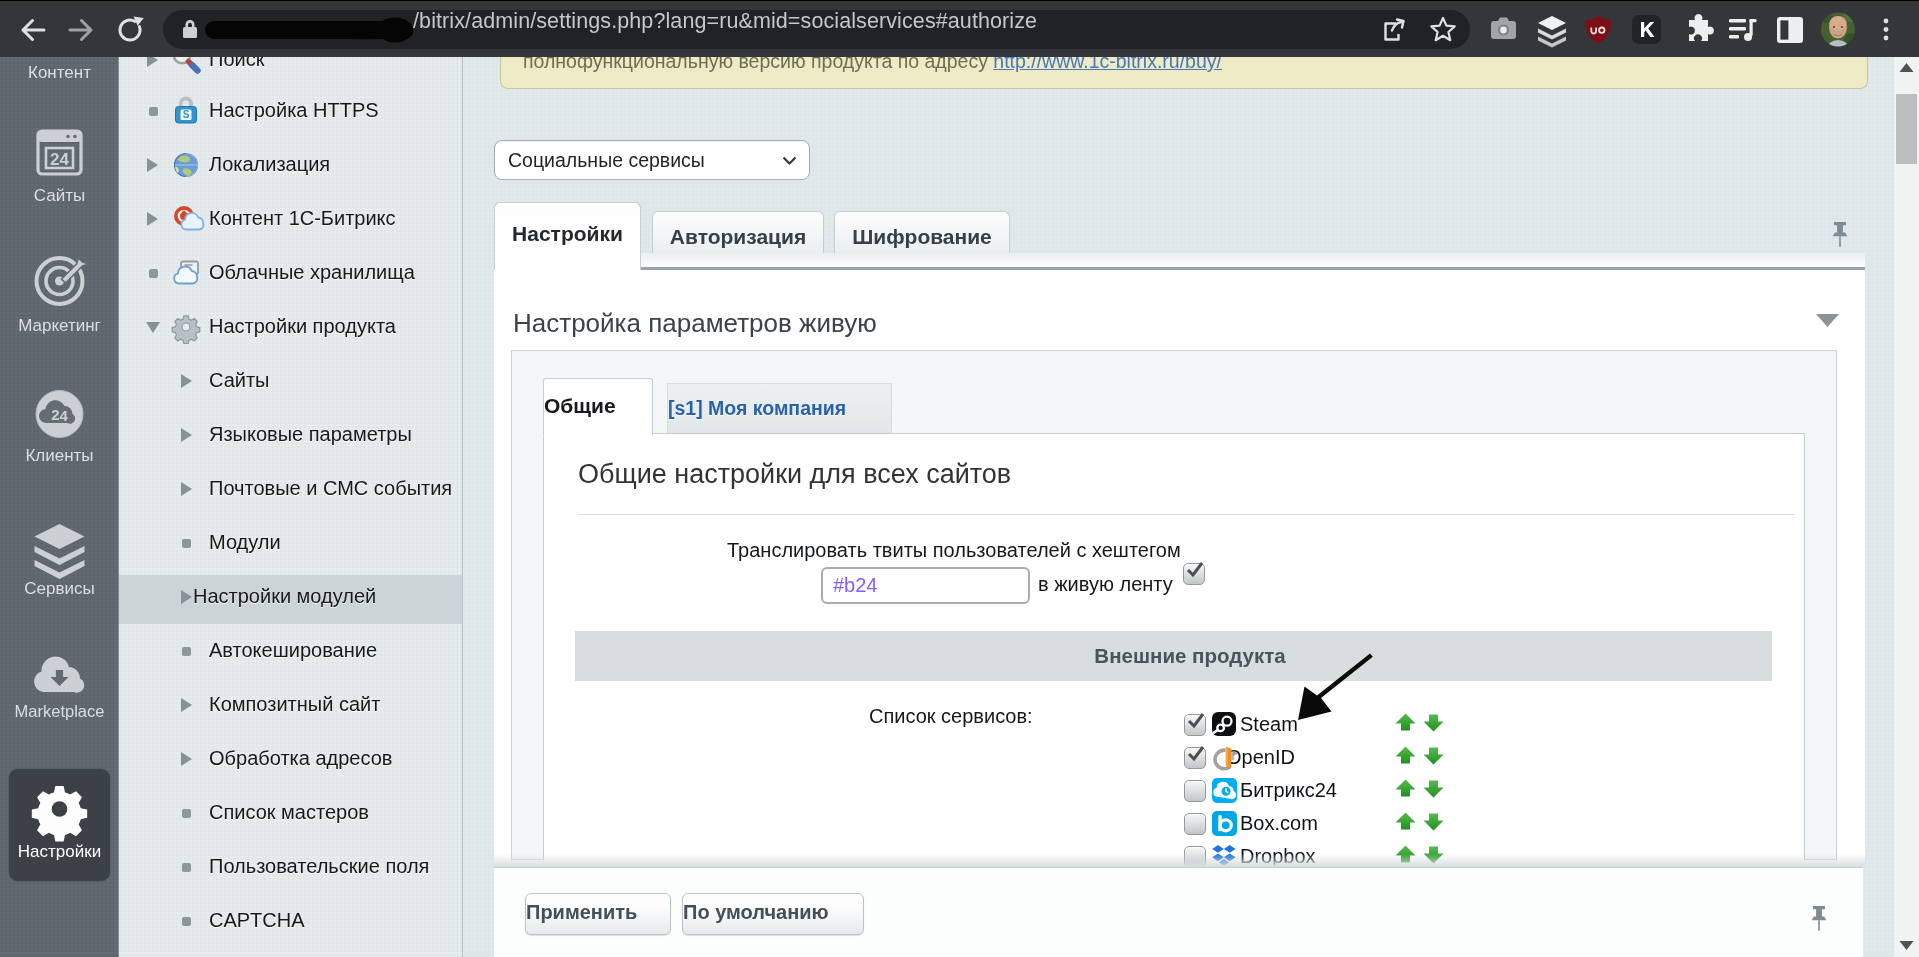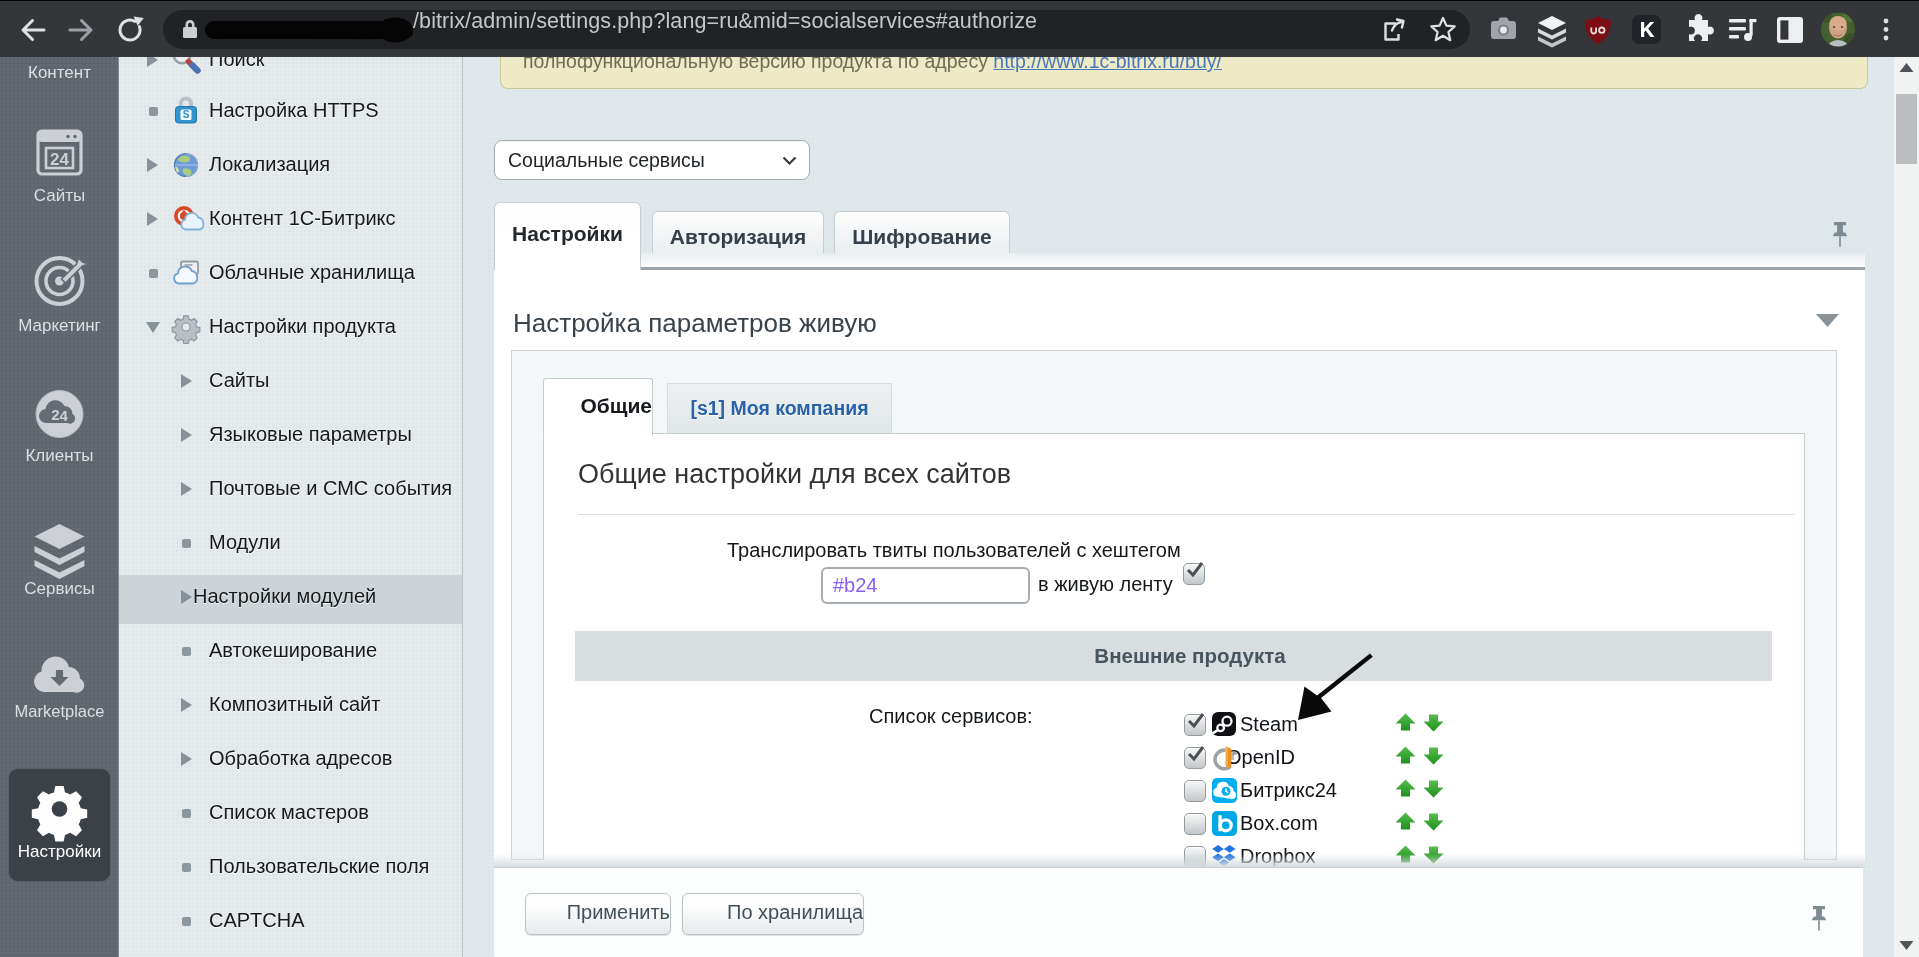--- a/index.html
+++ b/index.html
@@ -17,21 +17,21 @@
 .mtext{position:absolute;left:89px;top:50%;transform:translateY(-50%);font-size:20px;color:#16181c;text-shadow:0 1px 0 rgba(255,255,255,.85);white-space:nowrap}
 .tri{position:absolute;width:0;height:0;border-style:solid}
 .tri-r{border-width:7px 0 7px 11px;border-color:transparent transparent transparent #87919a}
 .tri-d{border-width:11px 7px 0 7px;border-color:#87919a transparent transparent transparent}
 .blt{position:absolute;width:9px;height:9px;border-radius:2px;background:#8c969d}
 
 #content{position:absolute;left:463px;top:57px;width:1431px;height:900px;background-color:#e1e8eb;background-image:radial-gradient(rgba(140,158,166,.10) .6px,transparent .8px);background-size:4px 4px}
 
 .tab{position:absolute;border:1px solid #c6ced2;border-bottom:none;border-radius:6px 6px 0 0;background:linear-gradient(#fdfdfd,#e7ebed);text-align:center;font-weight:bold;font-size:21px;color:#35404a}
 
-.btn{position:absolute;height:42px;border:1px solid #b9c3c8;border-radius:6px;background:linear-gradient(#fdfdfd 30%,#e6eaec);box-shadow:0 1px 1px rgba(0,0,0,.12);font-weight:normal;font-size:20px;color:#43505a;text-align:right}
+.btn{position:absolute;height:42px;border:1px solid #b9c3c8;border-radius:6px;background:linear-gradient(#fdfdfd 30%,#e6eaec);box-shadow:0 1px 1px rgba(0,0,0,.12);font-weight:bold;font-size:20px;color:#43505a;text-align:left}
 
 .cb{position:absolute;width:22px;height:22px;border:1px solid #909a9f;border-radius:5px;background:linear-gradient(#f7f8f8,#c3c7c9);box-shadow:inset 0 1px 0 #fff}
 
 .srow-t{position:absolute;left:1240px;font-size:20px;color:#101418;white-space:nowrap}
 </style>
 </head>
 <body>
 
 <div id="bbar">
 <div id="pill"></div>
@@ -295,22 +295,22 @@
  <div class="abs" style="left:31px;top:213px;width:1371px;height:597px;background:#fff"></div>
  <div class="abs" style="left:50px;top:251px;font-size:26px;color:#3a434b">Настройка параметров живую</div>
  <svg class="abs" style="left:1353px;top:257px" width="23" height="13" viewBox="0 0 23 13">
       <path d="M0 0 h23 l-11.5 13 Z" fill="#8b9399"></path>
     </svg>
 
  <div class="abs" style="left:48px;top:293px;width:1326px;height:510px;background:#f3f7f7;border:1px solid #ccd3d7"></div>
 
  <div class="abs" style="left:80px;top:376px;width:1262px;height:427px;background:#fff;border:1px solid #c5cdd1;border-bottom:none"></div>
 
- <div class="abs" style="left:204px;top:326px;width:225px;height:50px;background:linear-gradient(#edf0f1,#e1e7e9);border:1px solid #d6dcdf;border-bottom:none;text-align:center;line-height:48px;font-weight:bold;font-size:19.5px;color:#2a62a8;text-shadow:0 1px 0 rgba(255,255,255,.9)">[s1] Моя компания</div>
- <div class="abs" style="left:80px;top:321px;width:110px;height:58px;background:#fff;text-align:right;line-height:54px;font-weight:bold;font-size:21px;color:#17191c;z-index:3;border:1px solid #c5cdd1;border-bottom:1px solid #fff;border-radius:3px 3px 0 0">Общие</div>
+ <div class="abs" style="left:204px;top:326px;width:225px;height:50px;background:linear-gradient(#edf0f1,#e1e7e9);border:1px solid #d6dcdf;border-bottom:none;line-height:48px;font-weight:bold;font-size:19.5px;color:#2a62a8;text-shadow:0 1px 0 rgba(255,255,255,.9)">[s1] Моя компания</div>
+ <div class="abs" style="left:80px;top:321px;width:110px;height:58px;background:#fff;text-align:left;line-height:54px;font-weight:bold;font-size:21px;color:#17191c;z-index:3;border:1px solid #c5cdd1;border-bottom:1px solid #fff;border-radius:3px 3px 0 0">Общие</div>
 
  <div class="abs" style="left:115px;top:402px;font-size:27px;color:#333">Общие настройки для всех сайтов</div>
  <div class="abs" style="left:115px;top:457px;width:1217px;height:1px;background:#dcdee0"></div>
 
  <div class="abs" style="left:264px;top:482px;width:442px;text-align:right;font-size:20px;color:#15181b;white-space:nowrap">Транслировать твиты пользователей с хештегом</div>
  <div class="abs" style="left:358px;top:510px;width:209px;height:37px;background:#fff;border:2px solid #a5adb2;border-radius:6px">
   <div class="abs" style="left:10px;top:5px;font-size:20px;color:#8b5cf6">#b24</div>
  </div>
  <div class="abs" style="left:575px;top:516px;font-size:20px;color:#15181b">в живую ленту</div>
  <div class="cb" style="left:720px;top:506px"></div>
@@ -400,21 +400,21 @@
  </svg>
 
  <svg class="abs" style="left:820px;top:580px" width="110" height="100" viewBox="0 0 110 100">
   <path d="M15 83 L21.5 49.5 L34 58.5 L87 16.5 L89.8 19.8 L38 61 L48.5 74.5 Z" fill="#0a0a0a"></path>
  </svg>
 
  <div class="abs" style="left:31px;top:797px;width:1371px;height:13px;background:linear-gradient(rgba(255,255,255,0),#d7dde0)"></div>
 
  <div class="abs" style="left:31px;top:810px;width:1369px;height:90px;background:#fcfdfd;border-top:1px solid #c9cfd3">
   <div class="btn" style="left:31px;top:25px;width:146px;line-height:36px">Применить</div>
-  <div class="btn" style="left:188px;top:25px;width:182px;line-height:36px">По хранилища</div>
+  <div class="btn" style="left:188px;top:25px;width:182px;line-height:36px">По умолчанию</div>
   <svg class="abs" style="left:1317px;top:38px" width="16" height="27" viewBox="0 0 16 27">
    <path d="M2 0 h12 v3.2 h-3.1 v7.3 h2.3 l2.1 3.7 H0.7 l2.1 -3.7 h2.3 V3.2 H2 Z" fill="#7e8b93"></path>
    <rect x="7.2" y="14.2" width="1.6" height="10.5" fill="#7e8b93"></rect>
   </svg>
  </div>
 </div>
 
 <div class="abs" id="sbar" style="left:1894px;top:57px;width:25px;height:900px;background:#f1f2f2"></div>
 <svg class="abs" style="left:1894px;top:57px" width="25" height="900" viewBox="0 0 25 900">
  <path d="M12.5 6 l7 9 h-14 Z" fill="#4e5357"></path>

